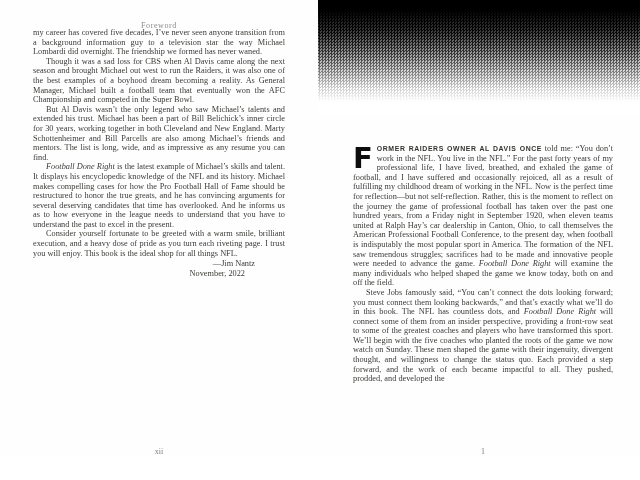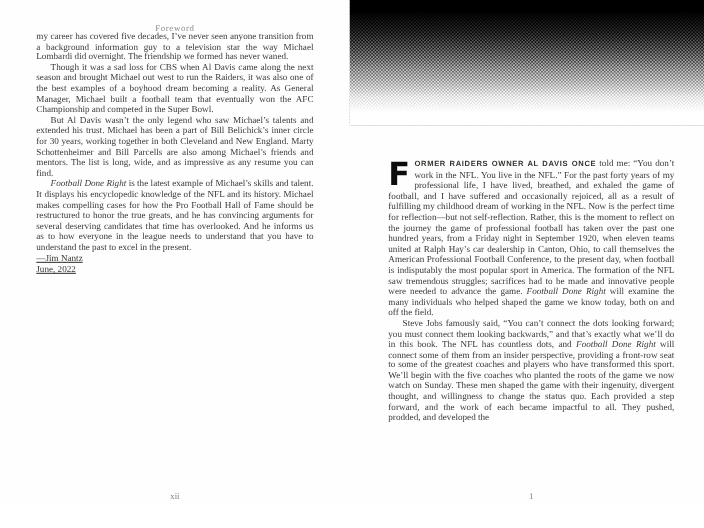--- a/index.html
+++ b/index.html
@@ -77,21 +77,21 @@
     font-weight: bold;
     font-size: 6.9px;
     letter-spacing: 0.6px;
     color: #33322f;
   }
   em { }
 
   
   .signature {
     margin-top: 1px;
-    text-decoration: underline;
+    text-align: right;
   }
   .sig-name { margin-right: 30px; }
   .sig-date { margin-right: 40px; }
 
   
   .chapter-title {
     margin: 0 0 24px 0;
     text-align: center;
     font-family: "DejaVu Serif", serif;
     font-weight: bold;
@@ -120,23 +120,24 @@
 <div class="spread">
 
   <div class="page left">
     <div class="running-head">Foreword</div>
 
     <div class="text-col left-col">
         <p class="para"><span>my career has covered five decades, I’ve never seen anyone transition from a background information guy to a television star the way Michael Lombardi did overnight. The friendship we formed has never waned.</span></p>
         <p class="para indent"><span>Though it was a sad loss for CBS when Al Davis came along the next season and brought Michael out west to run the Raiders, it was also one of the best examples of a boyhood dream becoming a reality. As General Manager, Michael built a football team that eventually won the AFC Championship and competed in the Super Bowl.</span></p>
         <p class="para indent"><span>But Al Davis wasn’t the only legend who saw Michael’s talents and extended his trust. Michael has been a part of Bill Belichick’s inner circle for 30 years, working together in both Cleveland and New England. Marty Schottenheimer and Bill Parcells are also among Michael’s friends and mentors. The list is long, wide, and as impressive as any resume you can find.</span></p>
         <p class="para indent"><em>Football Done Right</em><span> is the latest example of Michael’s skills and talent. It displays his encyclopedic knowledge of the NFL and its history. Michael makes compelling cases for how the Pro Football Hall of Fame should be restructured to honor the true greats, and he has convincing arguments for several deserving candidates that time has overlooked. And he informs us as to how everyone in the league needs to understand that you have to understand the past to excel in the present.</span></p>
+        <p class="para indent"><span>Consider yourself fortunate to be greeted with a warm smile, brilliant execution, and a heavy dose of pride as you turn each riveting page. I trust you will enjoy. This book is the ideal shop for all things NFL.</span></p>
         <div class="signature">
           <div class="sig-name">—Jim Nantz</div>
-          <div class="sig-date">June, 2022</div>
+          <div class="sig-date">November, 2022</div>
         </div>
       </div>
 
     <div class="folio left-folio">xii</div>
   </div>
 
   <div class="page right">
     <div class="halftone"></div>
 
     <div class="text-col right-col">

